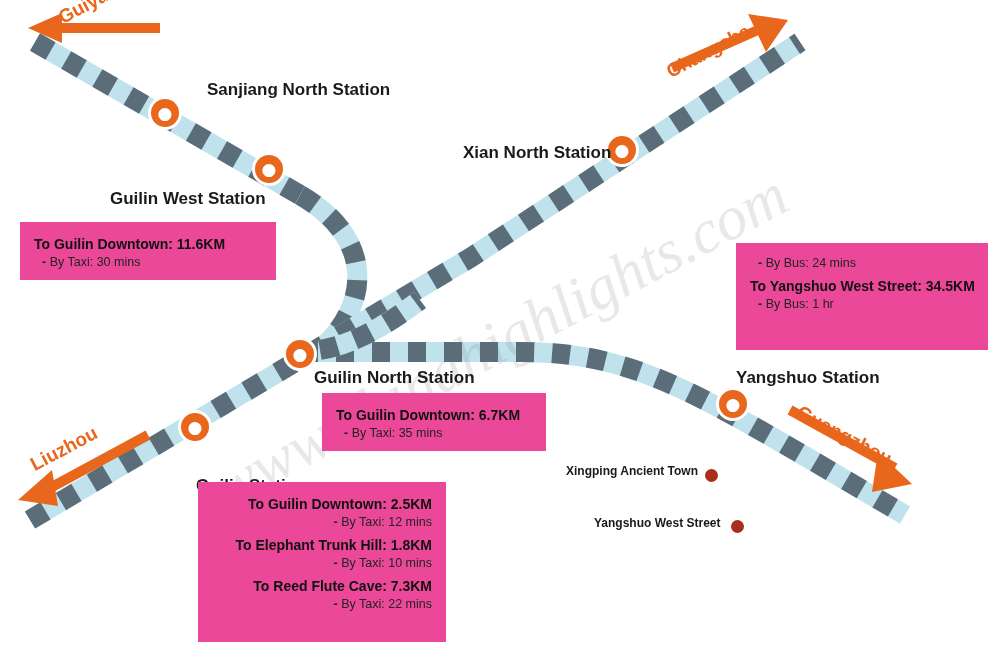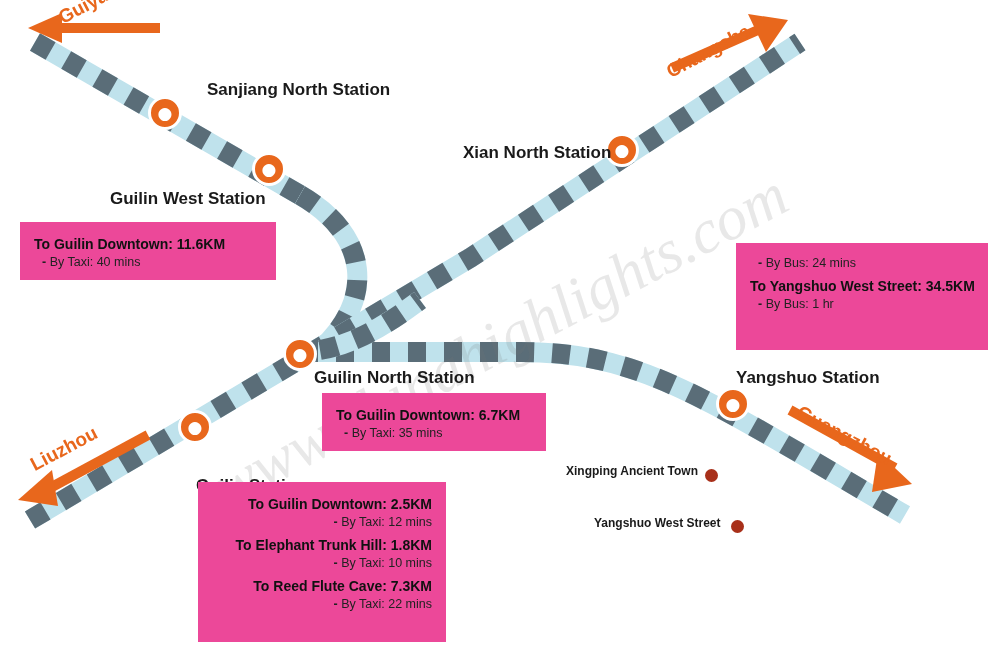--- a/index.html
+++ b/index.html
@@ -201,21 +201,21 @@
   <div class="poi-label" style="left:566px; top:464px;">Xingping Ancient Town</div>
   <div class="poi-dot" style="left:705px; top:469px;"></div>
 
   <div class="poi-label" style="left:594px; top:516px;">Yangshuo West Street</div>
   <div class="poi-dot" style="left:731px; top:520px;"></div>
 
   <div class="info-box" style="left:20px; top:222px; width:256px; height:58px;">
     <div class="head">To Guilin Downtown: 11.6KM</div>
     <div class="sub">
       <b>-</b>
-      <span>By Taxi: 40  mins</span>
+      <span>By Taxi: 30  mins</span>
     </div>
   </div>
 
   <div class="info-box" style="left:736px; top:243px; width:252px; height:107px;">
     <div class="sub">
       <b>-</b>
       <span>By Bus: 24 mins</span>
     </div>
     <div class="head">To Yangshuo West Street: 34.5KM</div>
     <div class="sub">

